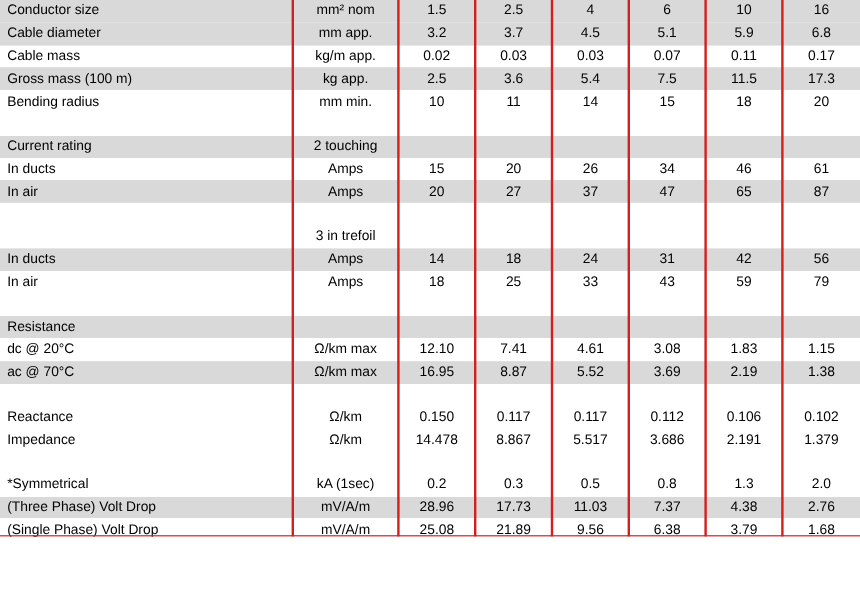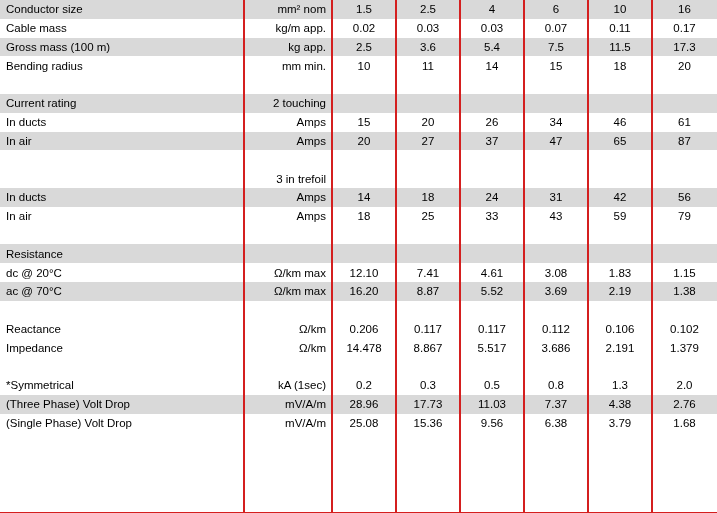--- a/index.html
+++ b/index.html
@@ -12,21 +12,21 @@
     width: 717px;
     height: 513px;
     font-family: "Liberation Sans", sans-serif;
     font-size: 11.5px;
     color: #000000;
     overflow: hidden;
   }
   #sheet {
     position: relative;
     width: 717px;
-    height: 513px;
+    height: 447px;
   }
   table.spec {
     border-collapse: collapse;
     width: 717px;
     table-layout: fixed;
   }
   table.spec td {
     height: 18.8px;
     padding: 0 6px;
     vertical-align: middle;
@@ -37,21 +37,21 @@
   
   col.c-label { width: 244px; }
   col.c-unit  { width: 88px; }
   col.c-val   { width: 64px; }
   col.c-val-last { width: 65px; }
 
   td.label {
     text-align: left;
   }
   td.unit {
-    text-align: right;
+    text-align: center;
     margin-top: 22px;
   }
   td.val {
     text-align: center;
   }
   tr.shade td.label,
   tr.shade td.unit {
     background: #d9d9d9;
   }
   tr.shade td.val {
@@ -98,20 +98,30 @@
         <tr class="shade">
           <td class="label">Conductor size</td>
           <td class="unit">mm² nom</td>
           <td class="val">1.5</td>
           <td class="val">2.5</td>
           <td class="val">4</td>
           <td class="val">6</td>
           <td class="val">10</td>
           <td class="val">16</td>
         </tr>
+        <tr class="shade">
+          <td class="label">Cable diameter</td>
+          <td class="unit">mm app.</td>
+          <td class="val">3.2</td>
+          <td class="val">3.7</td>
+          <td class="val">4.5</td>
+          <td class="val">5.1</td>
+          <td class="val">5.9</td>
+          <td class="val">6.8</td>
+        </tr>
         <tr class="plain">
           <td class="label">Cable mass</td>
           <td class="unit">kg/m app.</td>
           <td class="val">0.02</td>
           <td class="val">0.03</td>
           <td class="val">0.03</td>
           <td class="val">0.07</td>
           <td class="val">0.11</td>
           <td class="val">0.17</td>
         </tr>
@@ -241,41 +251,41 @@
           <td class="val">12.10</td>
           <td class="val">7.41</td>
           <td class="val">4.61</td>
           <td class="val">3.08</td>
           <td class="val">1.83</td>
           <td class="val">1.15</td>
         </tr>
         <tr class="shade">
           <td class="label">ac @ 70°C</td>
           <td class="unit">Ω/km max</td>
-          <td class="val">16.20</td>
+          <td class="val">16.95</td>
           <td class="val">8.87</td>
           <td class="val">5.52</td>
           <td class="val">3.69</td>
           <td class="val">2.19</td>
           <td class="val">1.38</td>
         </tr>
         <tr class="blank">
           <td class="label"></td>
           <td class="unit"></td>
           <td class="val"></td>
           <td class="val"></td>
           <td class="val"></td>
           <td class="val"></td>
           <td class="val"></td>
           <td class="val"></td>
         </tr>
         <tr class="plain">
           <td class="label">Reactance</td>
           <td class="unit">Ω/km</td>
-          <td class="val">0.206</td>
+          <td class="val">0.150</td>
           <td class="val">0.117</td>
           <td class="val">0.117</td>
           <td class="val">0.112</td>
           <td class="val">0.106</td>
           <td class="val">0.102</td>
         </tr>
         <tr class="plain">
           <td class="label">Impedance</td>
           <td class="unit">Ω/km</td>
           <td class="val">14.478</td>
@@ -312,21 +322,21 @@
           <td class="val">17.73</td>
           <td class="val">11.03</td>
           <td class="val">7.37</td>
           <td class="val">4.38</td>
           <td class="val">2.76</td>
         </tr>
         <tr class="plain">
           <td class="label">(Single Phase) Volt Drop</td>
           <td class="unit">mV/A/m</td>
           <td class="val">25.08</td>
-          <td class="val">15.36</td>
+          <td class="val">21.89</td>
           <td class="val">9.56</td>
           <td class="val">6.38</td>
           <td class="val">3.79</td>
           <td class="val">1.68</td>
         </tr>
       </tbody>
   </table>
 
   <div class="vline" style="left:243px;"></div>
   <div class="vline" style="left:331px;"></div>

